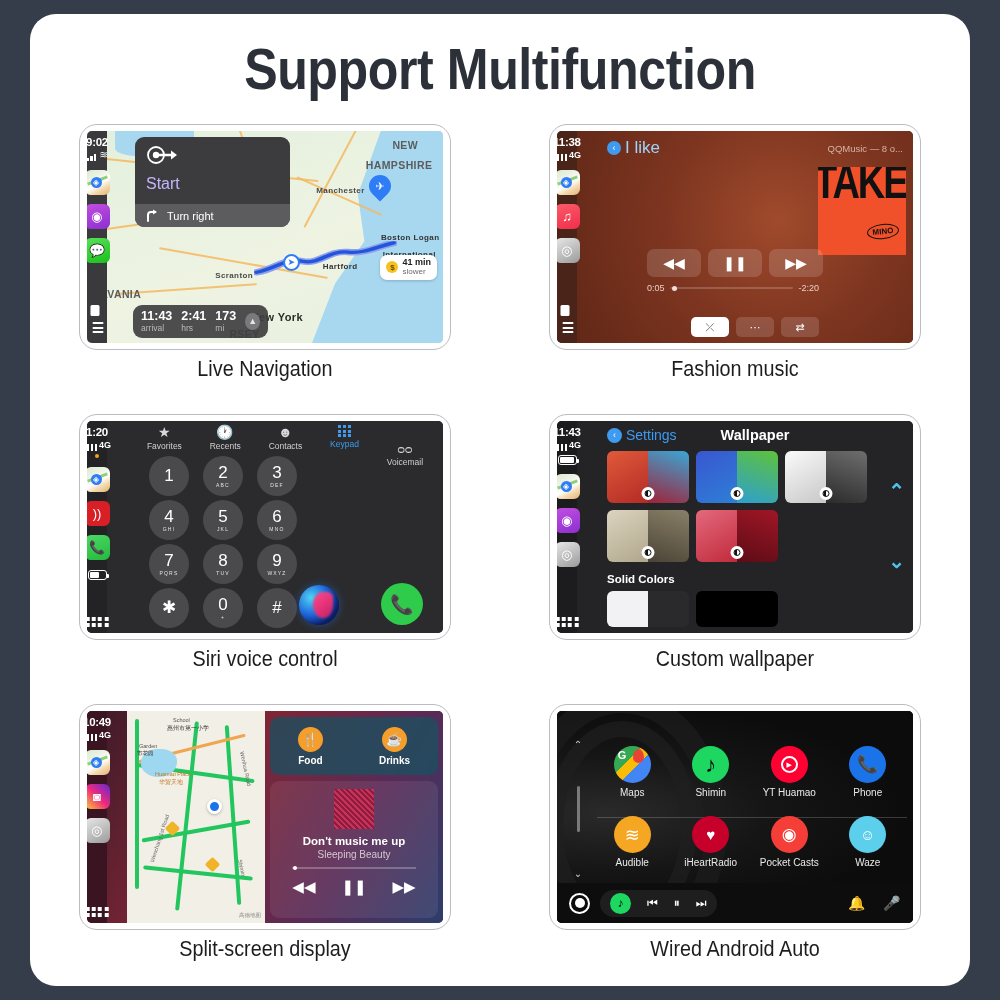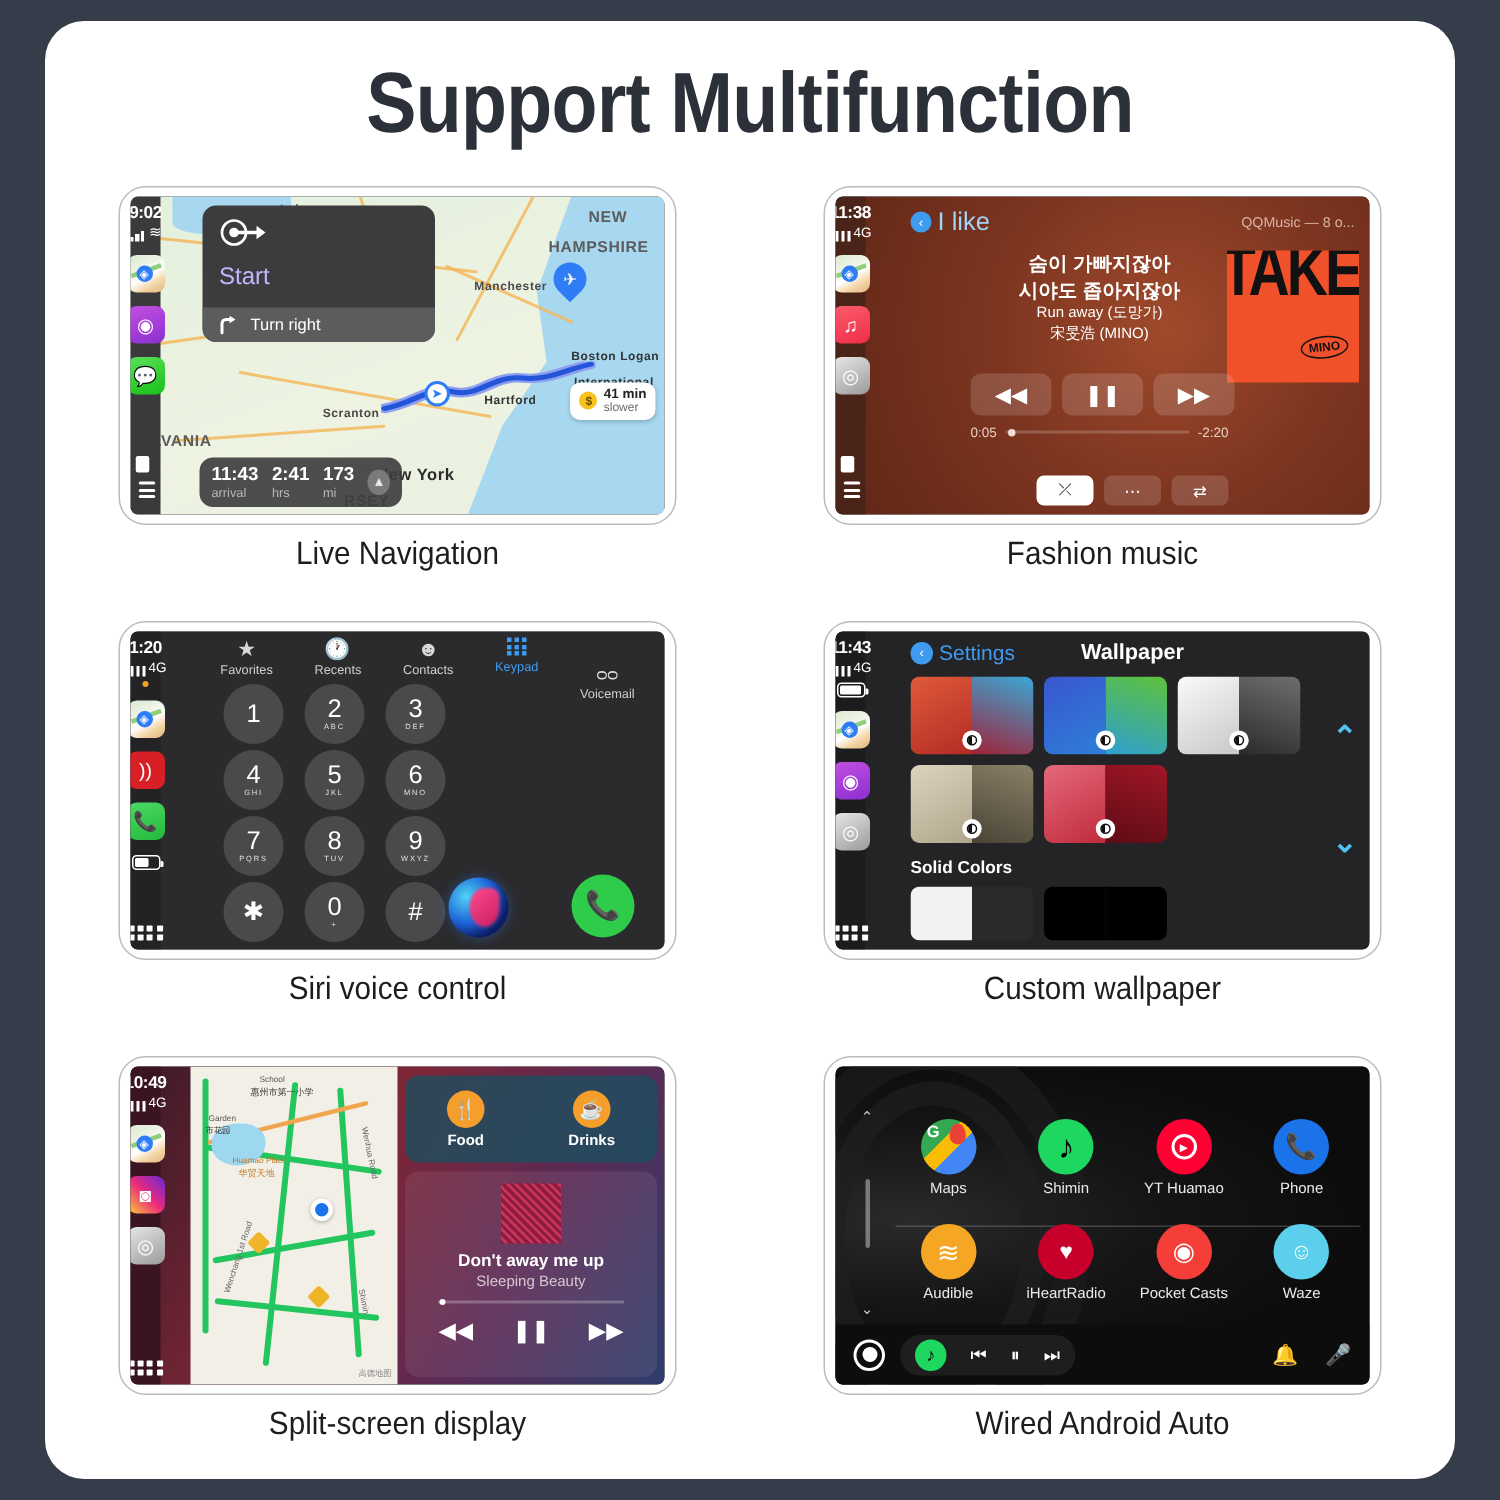--- a/index.html
+++ b/index.html
@@ -43,21 +43,21 @@
 
   
   .cp-side{
     position:absolute; left:0; top:0; width:20px; height:100%;
     background:#3a3a3c; display:flex; flex-direction:column; align-items:center;
     padding-top:5px; z-index:5;
   }
   .cp-time{ color:#fff; font-size:11.5px; font-weight:bold; letter-spacing:-0.3px;}
   .cp-sig{ display:flex; align-items:flex-end; gap:1.5px; margin-top:3px; height:10px;}
   .cp-sig i{ display:block; width:2.4px; background:#fff;}
-  .cp-4g{ color:#fff; font-size:9px; font-weight:normal; margin-left:2px;}
+  .cp-4g{ color:#fff; font-size:9px; font-weight:bold; margin-left:2px;}
   .cp-row{ display:flex; align-items:center; }
   .cp-apps{ margin-top:9px; display:flex; flex-direction:column; gap:9px; align-items:center;}
   .cp-app{ width:25px; height:25px; border-radius:6px; position:relative; overflow:hidden;
            display:flex; align-items:center; justify-content:center; font-size:13px; color:#fff;}
   .cp-maps{ background:linear-gradient(150deg,#d9ead0 0%,#eef3e6 35%,#ffffff 55%,#f3d7a8 75%,#e4b37a 100%); }
   .cp-maps:after{content:"";position:absolute;left:2px;top:9px;width:21px;height:3px;background:#8fcf7a;transform:rotate(-20deg);}
   .cp-maps .pin{position:absolute;left:6px;top:7px;width:11px;height:11px;border-radius:50%;background:#2e7df6;
     display:flex;align-items:center;justify-content:center;color:#fff;font-size:8px;z-index:2;}
   .cp-podcast{ background:linear-gradient(160deg,#c34fe0,#8b2fd0); }
   .cp-msg{ background:linear-gradient(160deg,#5ae05a,#18c018); }
@@ -380,26 +380,20 @@
             </div>
           </div>
 
           <div class="cp-main">
             <div class="mu-top">
               <div class="mu-back">‹</div>
               <div class="mu-title">I like</div>
               <div class="mu-src">QQMusic — 8 o...</div>
             </div>
 
-            <div class="mu-lyr">
-              <div class="mu-l1">숨이 가빠지잖아</div>
-              <div class="mu-l1">시야도 좁아지잖아</div>
-              <div class="mu-l2">Run away (도망가)</div>
-              <div class="mu-l2">宋旻浩 (MINO)</div>
-            </div>
 
             <div class="mu-art">
               <div class="tk">TAKE</div>
               <div class="mn">MINO</div>
             </div>
 
             <div class="mu-ctl">
               <div class="mu-btn">◀◀</div>
               <div class="mu-btn">❚❚</div>
               <div class="mu-btn">▶▶</div>
@@ -724,21 +718,21 @@
               <div class="l">Food</div>
             </div>
             <div class="sp-icn">
               <div class="c">☕</div>
               <div class="l">Drinks</div>
             </div>
           </div>
 
           <div class="sp-bot">
             <div class="sp-art"></div>
-            <div class="sp-t1">Don't away me up</div>
+            <div class="sp-t1">Don't music me up</div>
             <div class="sp-t2">Sleeping Beauty</div>
             <div class="sp-pb">
                 <i></i>
               </div>
             <div class="sp-ctl">
               <span>◀◀</span>
               <span>❚❚</span>
               <span>▶▶</span>
             </div>
           </div>

